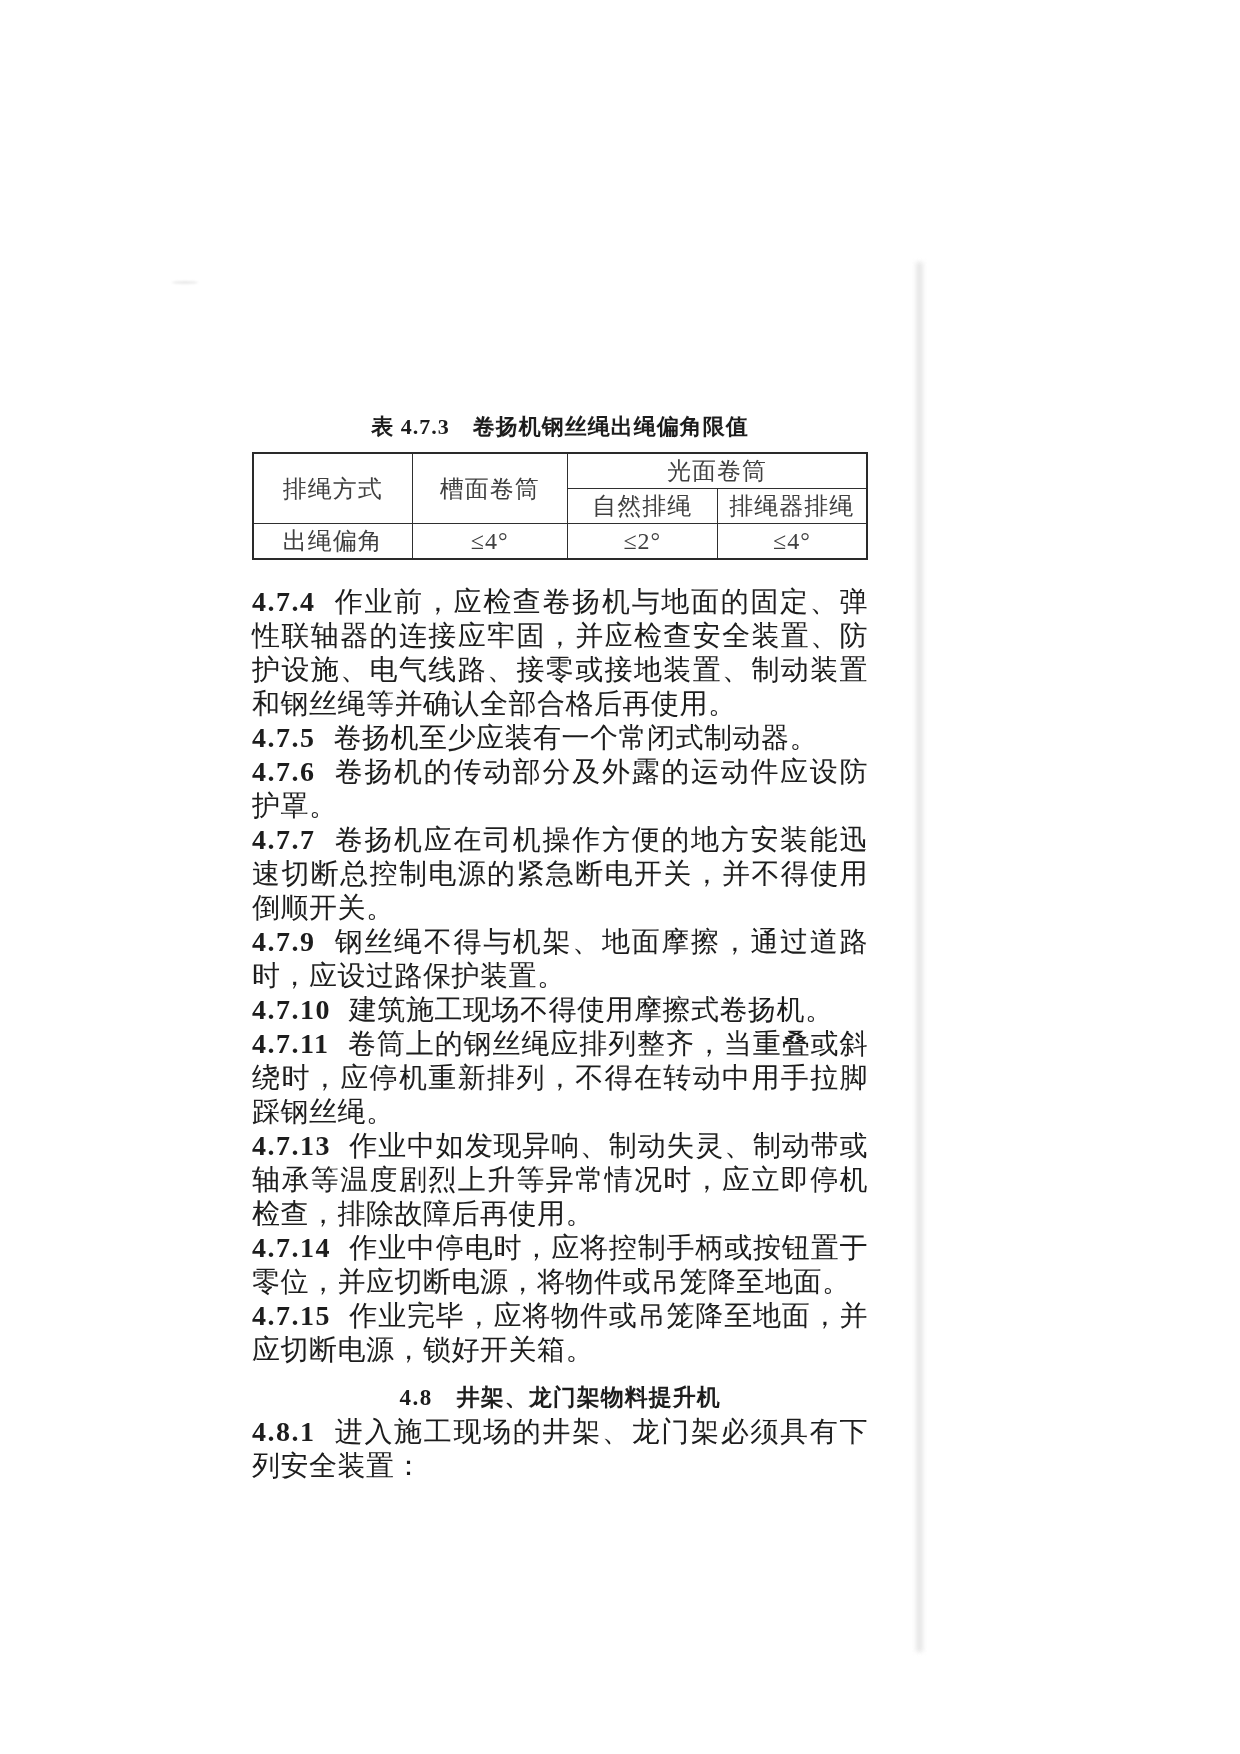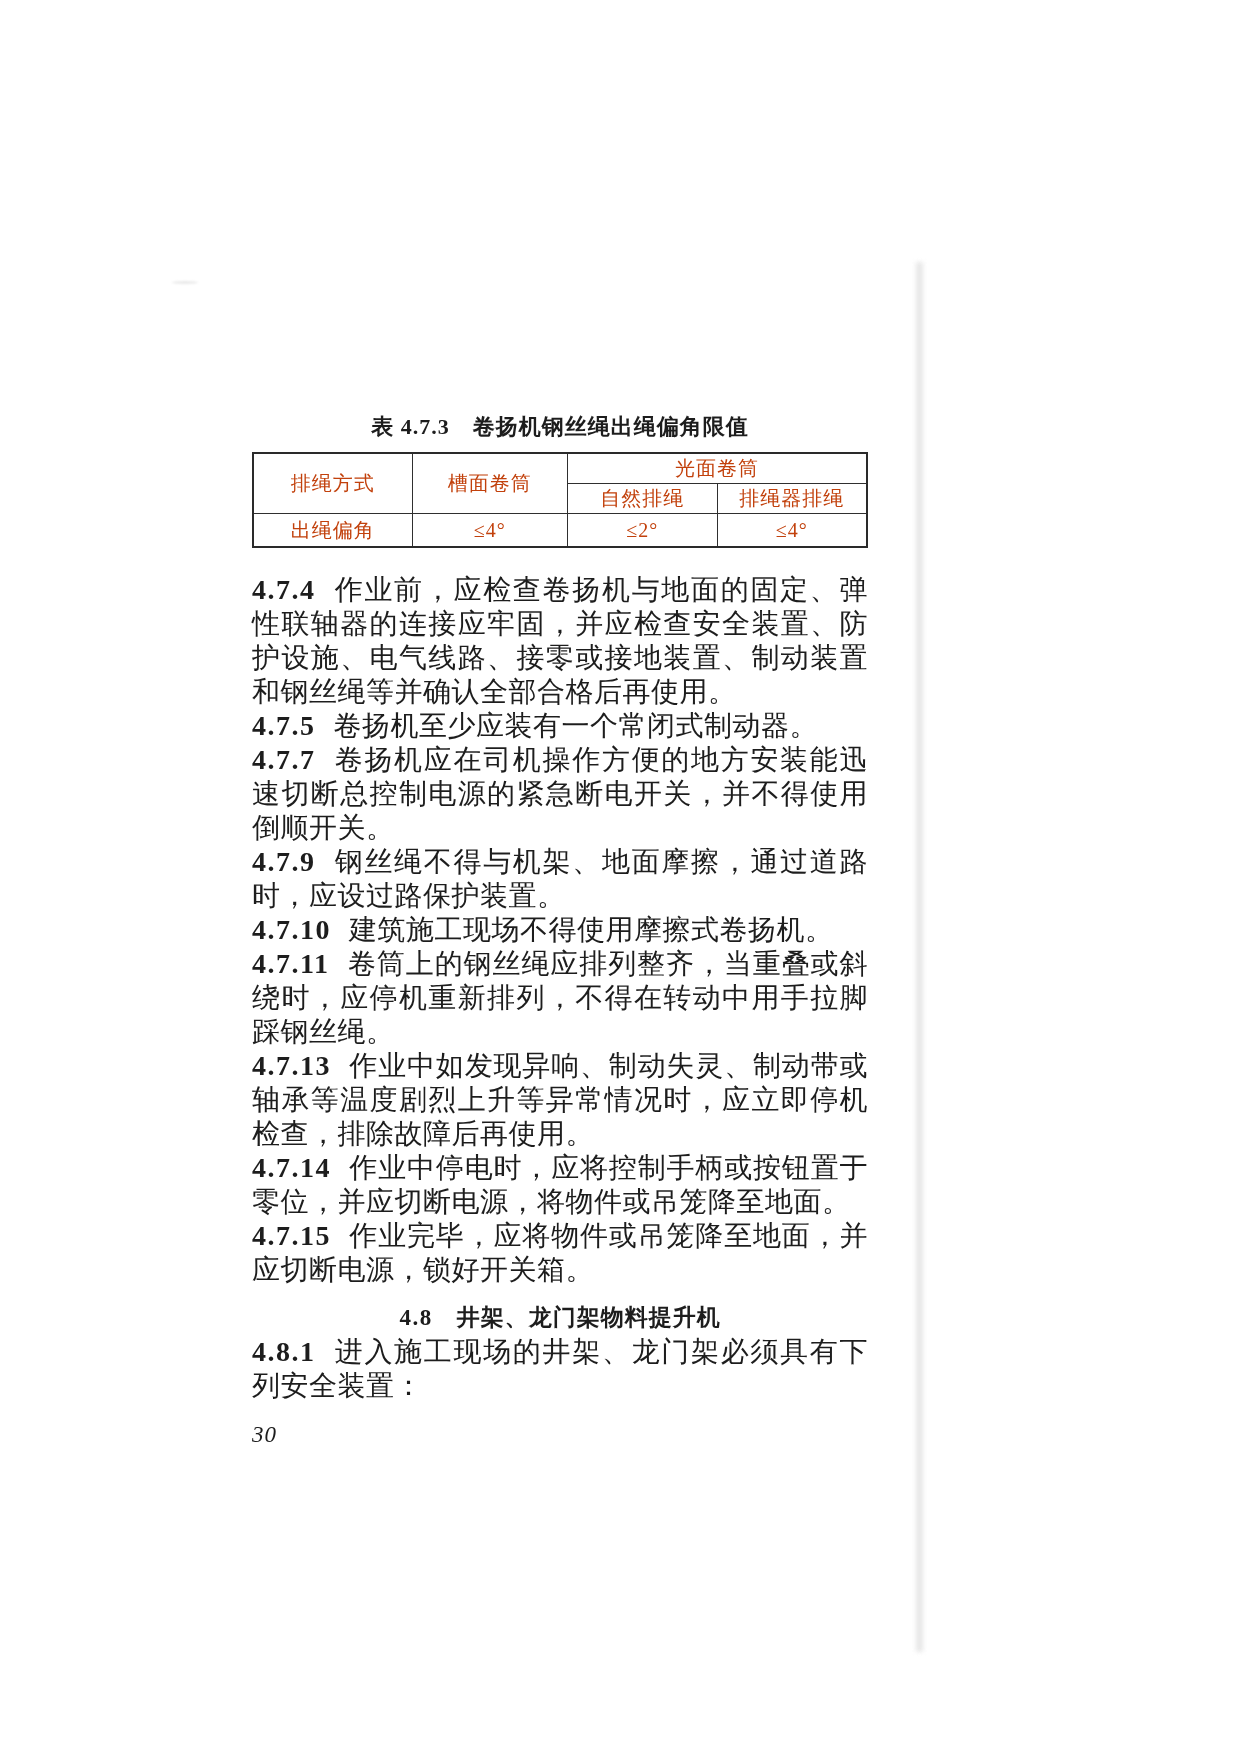--- a/index.html
+++ b/index.html
@@ -22,21 +22,21 @@
   }
   .content{
     position:absolute;left:252px;top:412px;width:616px;
   }
   .table-title{
     text-align:center;font-weight:bold;font-size:22px;line-height:30px;
     letter-spacing:1px;margin:0 0 10px 0;
   }
   table.angle-table{
     width:100%;border-collapse:collapse;table-layout:fixed;
-    font-size:20px;color:#c2410c;
+    font-size:24px;color:#404040;
     border:2px solid #2a2a2a;
   }
   table.angle-table td{
     border:1.5px solid #2f2f2f;
     text-align:center;vertical-align:middle;
     padding:1px 2px;height:26px;
     letter-spacing:1px;
   }
   table.angle-table tr.data-row td{height:30px;}
   .col1{width:25%;} .col2{width:24.5%;} .col3{width:24%;} .col4{width:26.5%;}
@@ -86,28 +86,28 @@
           <td>出绳偏角</td>
           <td>≤4°</td>
           <td>≤2°</td>
           <td>≤4°</td>
         </tr>
       </tbody>
     </table>
 
     <p class="clause first"><b class="no">4.7.4</b><span>作业前，应检查卷扬机与地面的固定、弹性联轴器的连接应牢固，并应检查安全装置、防护设施、电气线路、接零或接地装置、制动装置和钢丝绳等并确认全部合格后再使用。</span></p>
     <p class="clause"><b class="no">4.7.5</b><span>卷扬机至少应装有一个常闭式制动器。</span></p>
+    <p class="clause"><b class="no">4.7.6</b><span>卷扬机的传动部分及外露的运动件应设防护罩。</span></p>
     <p class="clause"><b class="no">4.7.7</b><span>卷扬机应在司机操作方便的地方安装能迅速切断总控制电源的紧急断电开关，并不得使用倒顺开关。</span></p>
     <p class="clause"><b class="no">4.7.9</b><span>钢丝绳不得与机架、地面摩擦，通过道路时，应设过路保护装置。</span></p>
     <p class="clause"><b class="no">4.7.10</b><span>建筑施工现场不得使用摩擦式卷扬机。</span></p>
     <p class="clause"><b class="no">4.7.11</b><span>卷筒上的钢丝绳应排列整齐，当重叠或斜绕时，应停机重新排列，不得在转动中用手拉脚踩钢丝绳。</span></p>
     <p class="clause"><b class="no">4.7.13</b><span>作业中如发现异响、制动失灵、制动带或轴承等温度剧烈上升等异常情况时，应立即停机检查，排除故障后再使用。</span></p>
     <p class="clause"><b class="no">4.7.14</b><span>作业中停电时，应将控制手柄或按钮置于零位，并应切断电源，将物件或吊笼降至地面。</span></p>
     <p class="clause"><b class="no">4.7.15</b><span>作业完毕，应将物件或吊笼降至地面，并应切断电源，锁好开关箱。</span></p>
 
     <h2 class="section-heading"><span class="no">4.8</span><span>井架、龙门架物料提升机</span></h2>
 
     <p class="clause"><b class="no">4.8.1</b><span>进入施工现场的井架、龙门架必须具有下列安全装置：</span></p>
 
-    <div class="page-number">30</div>
 
   </div>
 </div>
 
 </body></html>

